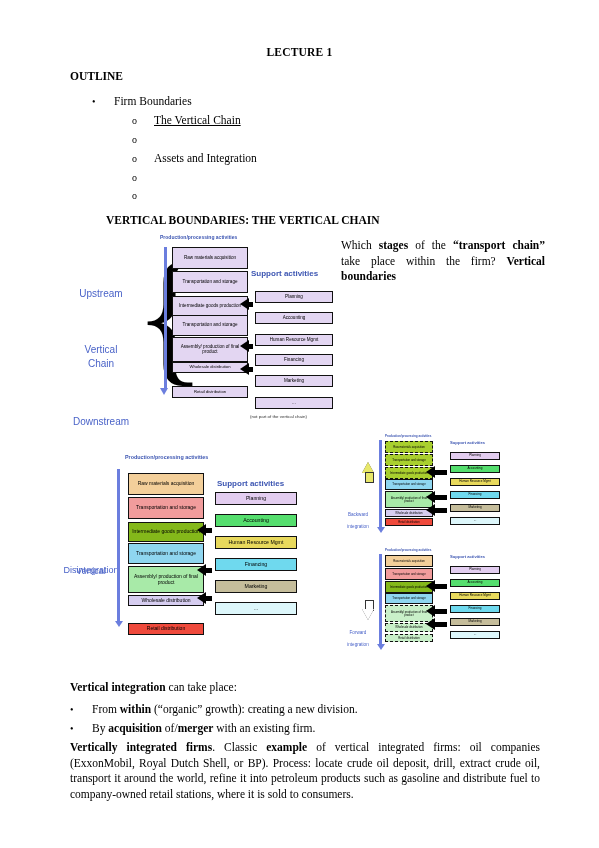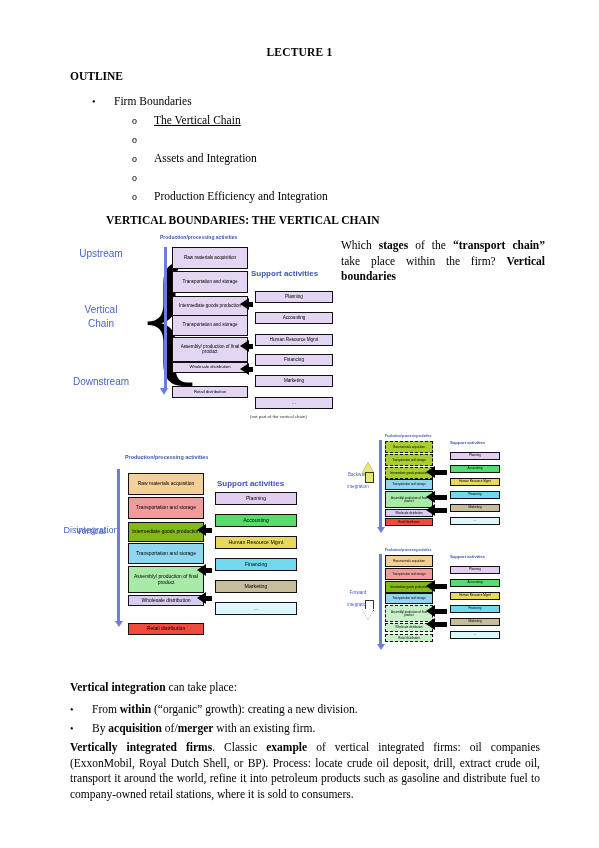--- a/index.html
+++ b/index.html
@@ -98,20 +98,21 @@
     font-weight: bold;
     white-space: nowrap;
   }
   .side-label {
     position: absolute;
     color: #4a63c8;
     font-family: "Liberation Sans", sans-serif;
     font-size: 10px;
     white-space: nowrap;
     text-align: center;
+    margin-top: 40px;
   }
   .colbox {
     position: absolute;
     border: 1.3px solid #111;
     box-sizing: border-box;
     font-family: "Liberation Sans", sans-serif;
     display: flex;
     align-items: center;
     justify-content: center;
     text-align: center;
@@ -180,21 +181,20 @@
     </div>
     <div class="bullet-row lvl2">
       <span class="mark">o</span>
       <span>Assets and Integration</span>
     </div>
     <div class="bullet-row lvl2">
       <span class="mark">o</span>
     </div>
     <div class="bullet-row lvl2">
       <span class="mark">o</span>
-      <span>Production Efficiency and Integration</span>
     </div>
   </div>
 
   <div class="sec-head" id="sec1-head">VERTICAL BOUNDARIES: THE VERTICAL CHAIN</div>
 
   <div class="para" id="q-para">Which <b>stages</b> of the <b>“transport chain”</b> take place within the firm? <b>Vertical boundaries</b></div>
 
 
   <div class="para" id="vi-para"><b>Vertical integration</b> can take place:</div>
 

